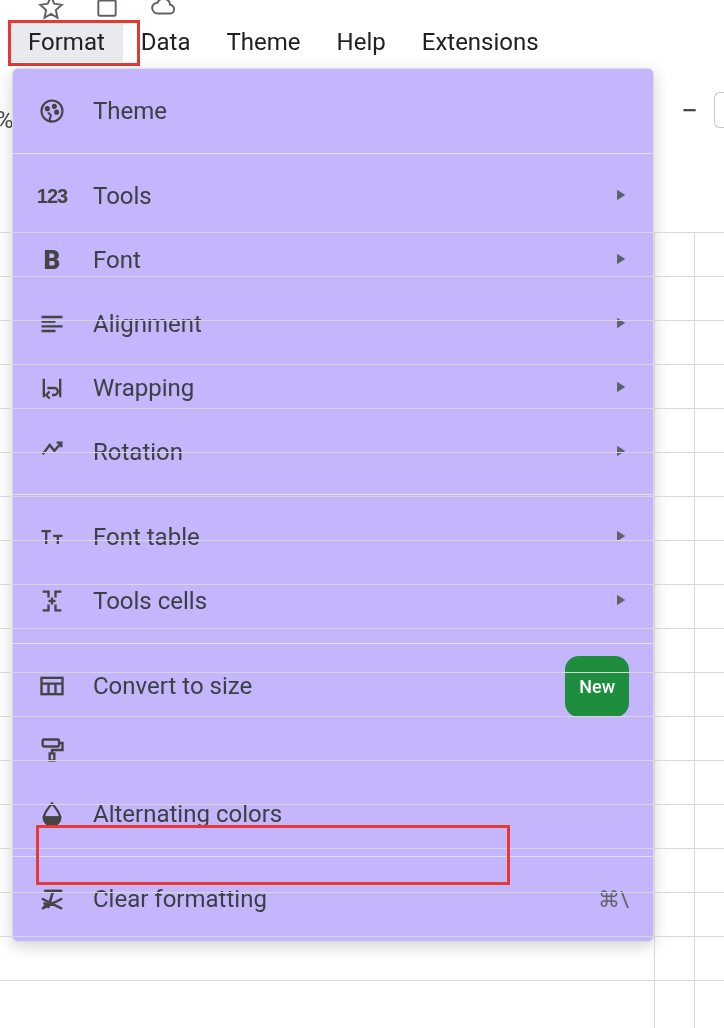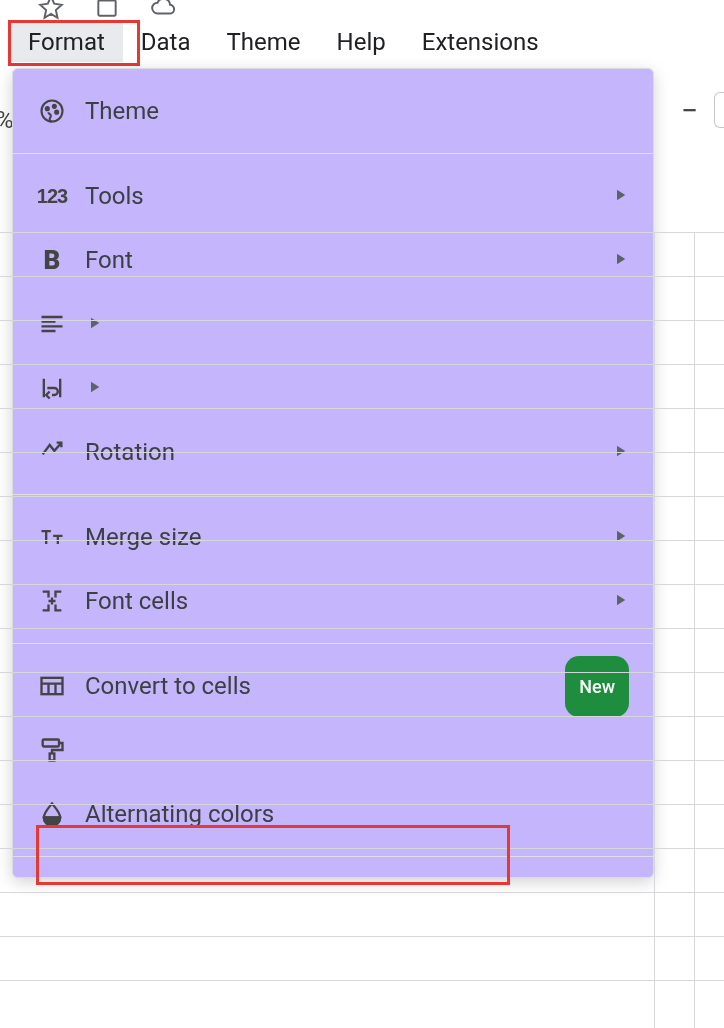--- a/index.html
+++ b/index.html
@@ -65,21 +65,21 @@
     align-items: center;
     height: 64px;
     padding: 0 24px;
     font-size: 24px;
     color: #3c4043;
     position: relative;
   }
   .dd-icon {
     width: 30px;
     height: 30px;
-    margin-right: 18px;
+    margin-right: 26px;
     display: flex;
     align-items: center;
     justify-content: center;
     color: #444;
     flex-shrink: 0;
   }
   .dd-icon svg { width: 28px; height: 28px; }
   .dd-icon.text-icon {
     font-family: Arial, sans-serif;
     font-weight: 600;
@@ -248,35 +248,37 @@
         </svg>
     </span>
   </div>
 
   <div class="dd-item">
     <span class="dd-icon">
       <svg viewBox="0 0 24 24" stroke="currentColor" stroke-width="2">
           <path d="M3 6h18M3 10h12M3 14h18M3 18h12"></path>
         </svg>
     </span>
+    <span class="dd-label">Alignment</span>
     <span class="dd-sub">
       <svg viewBox="0 0 24 24" fill="currentColor">
           <path d="M8 5l11 7-11 7z"></path>
         </svg>
     </span>
   </div>
 
   <div class="dd-item">
     <span class="dd-icon">
       <svg viewBox="0 0 24 24" fill="none" stroke="currentColor" stroke-width="2">
           <path d="M5 4v16M19 4v16"></path>
           <path d="M8 12h6a3 3 0 010 6h-2" fill="none"></path>
           <path d="M10 15l-3 3 3 3" fill="none"></path>
         </svg>
     </span>
+    <span class="dd-label">Wrapping</span>
     <span class="dd-sub">
       <svg viewBox="0 0 24 24" fill="currentColor">
           <path d="M8 5l11 7-11 7z"></path>
         </svg>
     </span>
   </div>
 
   <div class="dd-item">
     <span class="dd-icon">
       <svg viewBox="0 0 24 24" fill="none" stroke="currentColor" stroke-width="2">
@@ -293,53 +295,53 @@
   </div>
 
   <div class="dd-divider"></div>
 
   <div class="dd-item">
     <span class="dd-icon">
       <svg viewBox="0 0 24 24" fill="currentColor">
           <path d="M3 8V6h8v2H8v10H6V8H3zm10 4v-2h8v2h-3v6h-2v-6h-3z"></path>
         </svg>
     </span>
-    <span class="dd-label">Merge size</span>
+    <span class="dd-label">Font table</span>
     <span class="dd-sub">
       <svg viewBox="0 0 24 24" fill="currentColor">
           <path d="M8 5l11 7-11 7z"></path>
         </svg>
     </span>
   </div>
 
   <div class="dd-item">
     <span class="dd-icon">
       <svg viewBox="0 0 24 24" fill="none" stroke="currentColor" stroke-width="2">
           <path d="M4 4h5v5M20 4h-5v5M4 20h5v-5M20 20h-5v-5"></path>
           <path d="M9 12h6M12 9v6"></path>
         </svg>
     </span>
-    <span class="dd-label">Font cells</span>
+    <span class="dd-label">Tools cells</span>
     <span class="dd-sub">
       <svg viewBox="0 0 24 24" fill="currentColor">
           <path d="M8 5l11 7-11 7z"></path>
         </svg>
     </span>
   </div>
 
   <div class="dd-divider"></div>
 
   <div class="dd-item">
     <span class="dd-icon">
       <svg viewBox="0 0 24 24" fill="none" stroke="currentColor" stroke-width="2">
           <rect x="3" y="5" width="18" height="14"></rect>
           <path d="M3 10h18M9 10v9M15 10v9"></path>
         </svg>
     </span>
-    <span class="dd-label">Convert to cells</span>
+    <span class="dd-label">Convert to size</span>
     <span class="badge-new">New</span>
   </div>
 
   <div class="dd-item">
     <span class="dd-icon">
       <svg viewBox="0 0 24 24" fill="none" stroke="currentColor" stroke-width="2">
           <rect x="4" y="3" width="14" height="6" rx="1"></rect>
           <path d="M18 6h3v6h-9v3"></path>
           <rect x="10" y="15" width="4" height="6"></rect>
         </svg>
@@ -352,20 +354,31 @@
           <path d="M12 3c4 5 7 8 7 12a7 7 0 11-14 0c0-4 3-7 7-12z"></path>
           <path d="M5 15h14"></path>
           <path d="M12 22a7 7 0 007-7H5a7 7 0 007 7z" fill="currentColor"></path>
         </svg>
     </span>
     <span class="dd-label">Alternating colors</span>
   </div>
 
   <div class="dd-divider"></div>
 
+  <div class="dd-item">
+    <span class="dd-icon">
+      <svg viewBox="0 0 24 24" fill="none" stroke="currentColor" stroke-width="2">
+          <path d="M6 5h14M13 5l-4 14M4 12l16 8M4 20l16-8" stroke-linecap="round"></path>
+          <path d="M6 5h14M13 5l-3 10"></path>
+          <path d="M5 19l4-4m0 4l-4-4" stroke-width="2.2"></path>
+        </svg>
+    </span>
+    <span class="dd-label">Clear formatting</span>
+    <span class="dd-shortcut">⌘\</span>
+  </div>
 
 </div>
 
 <div class="highlight-conditional"></div>
 
 <div class="grid-lines">
   <div class="vline" style="left:0px"></div>
   <div class="vline" style="left:40px"></div>
   <div class="hline" style="top:0px"></div>
   <div class="hline" style="top:44px"></div>

